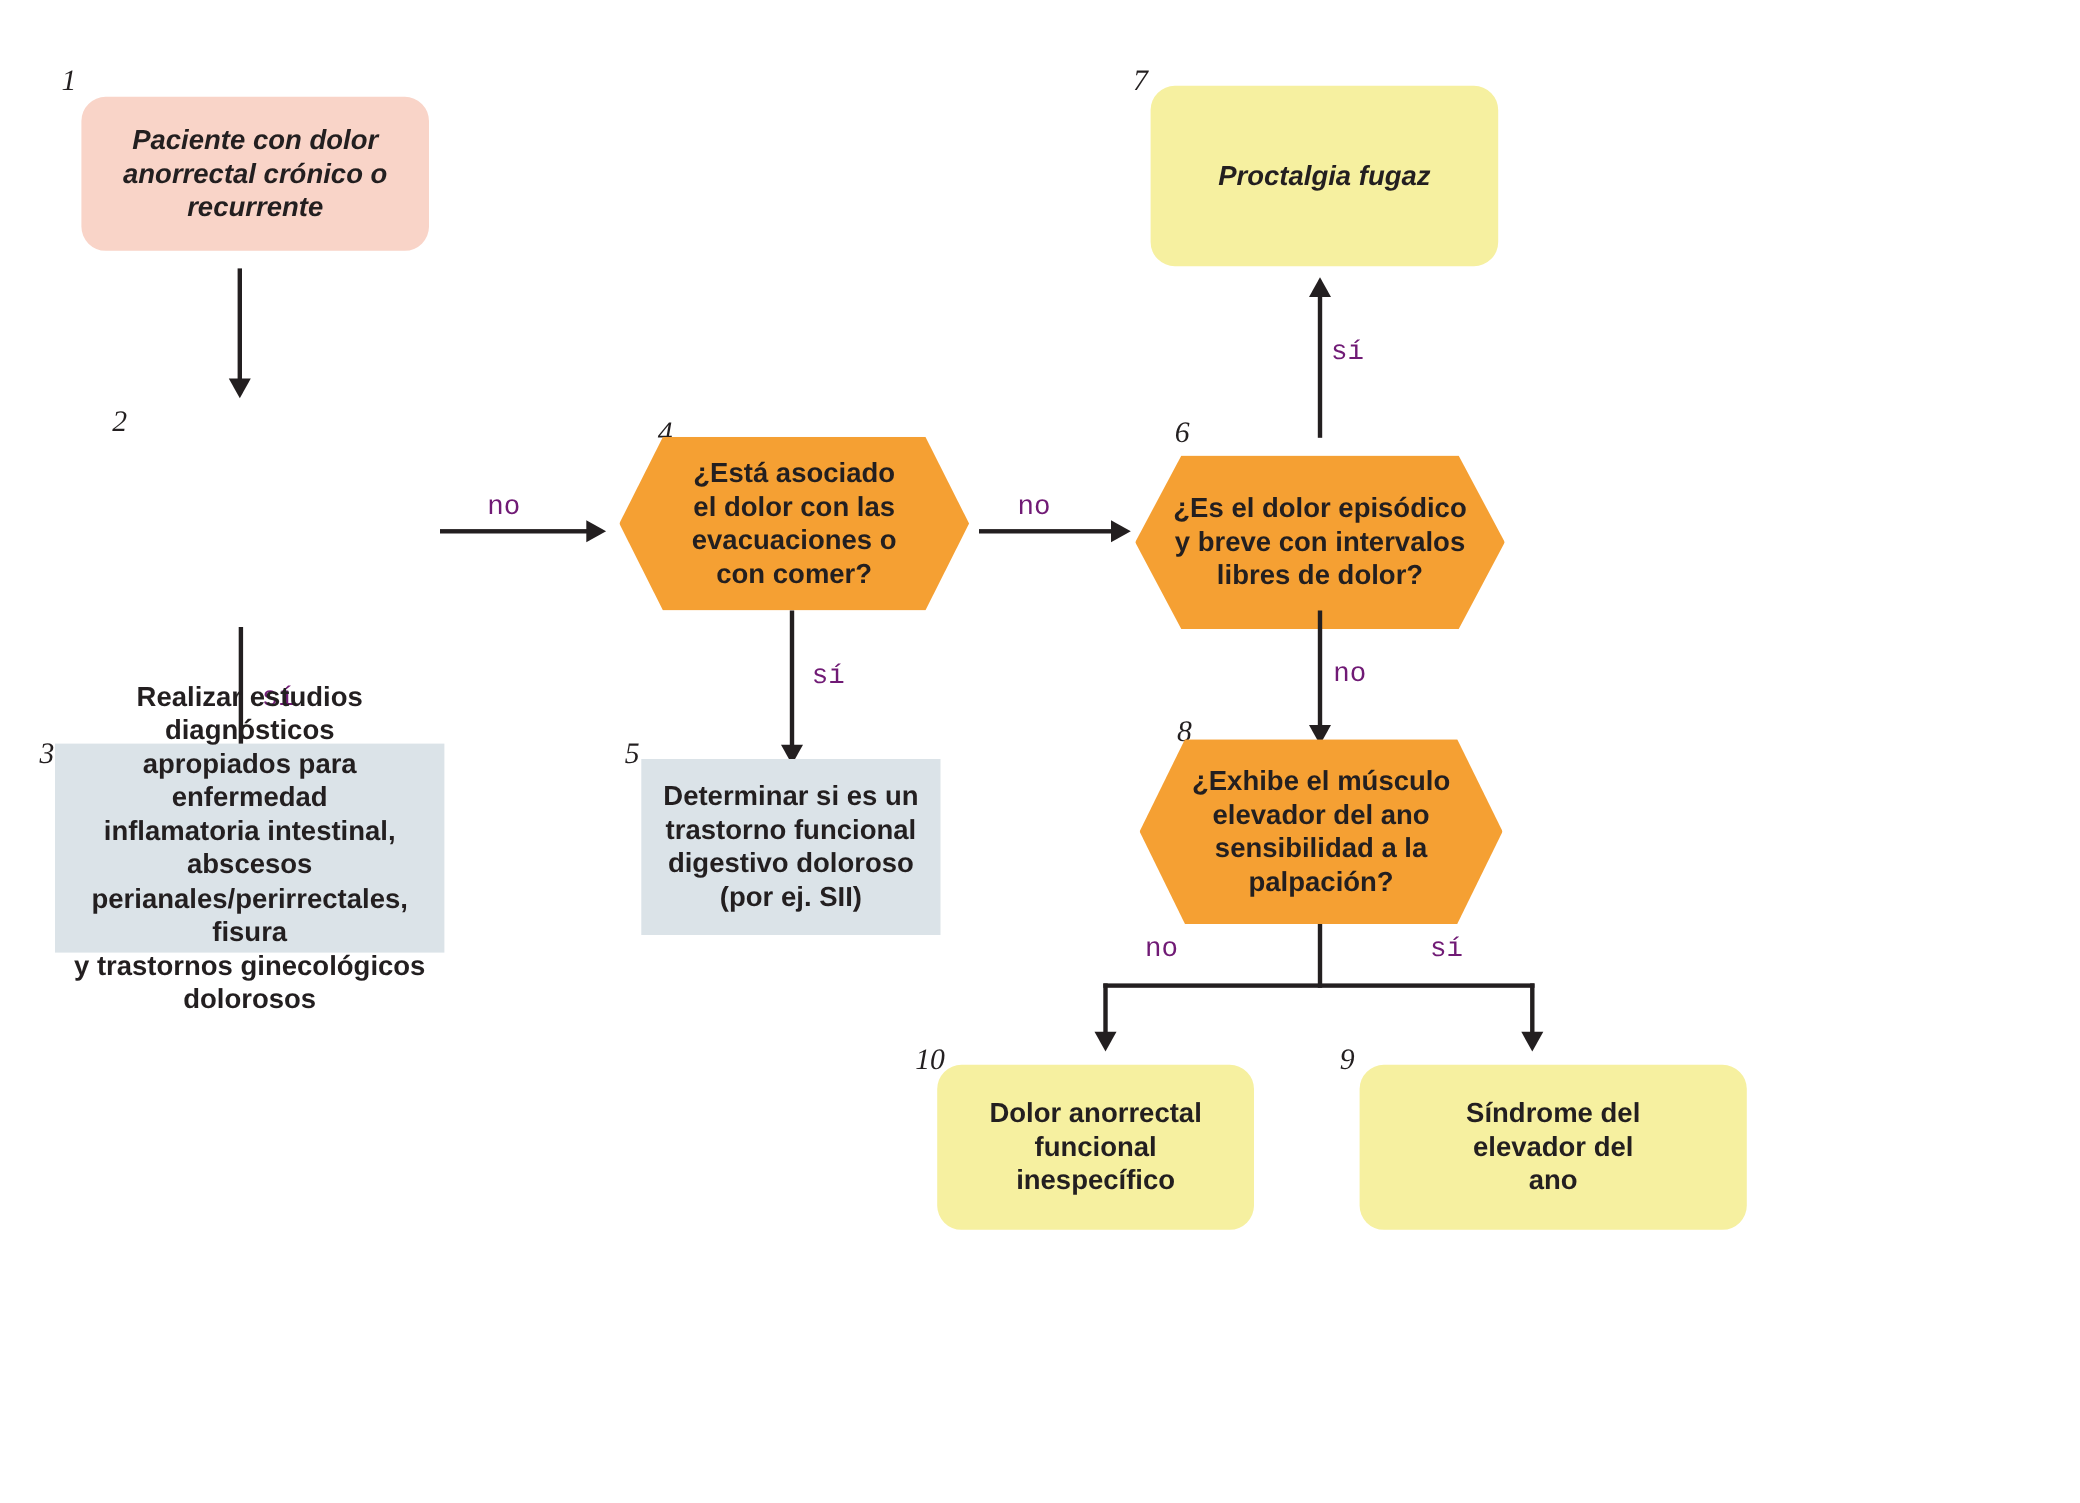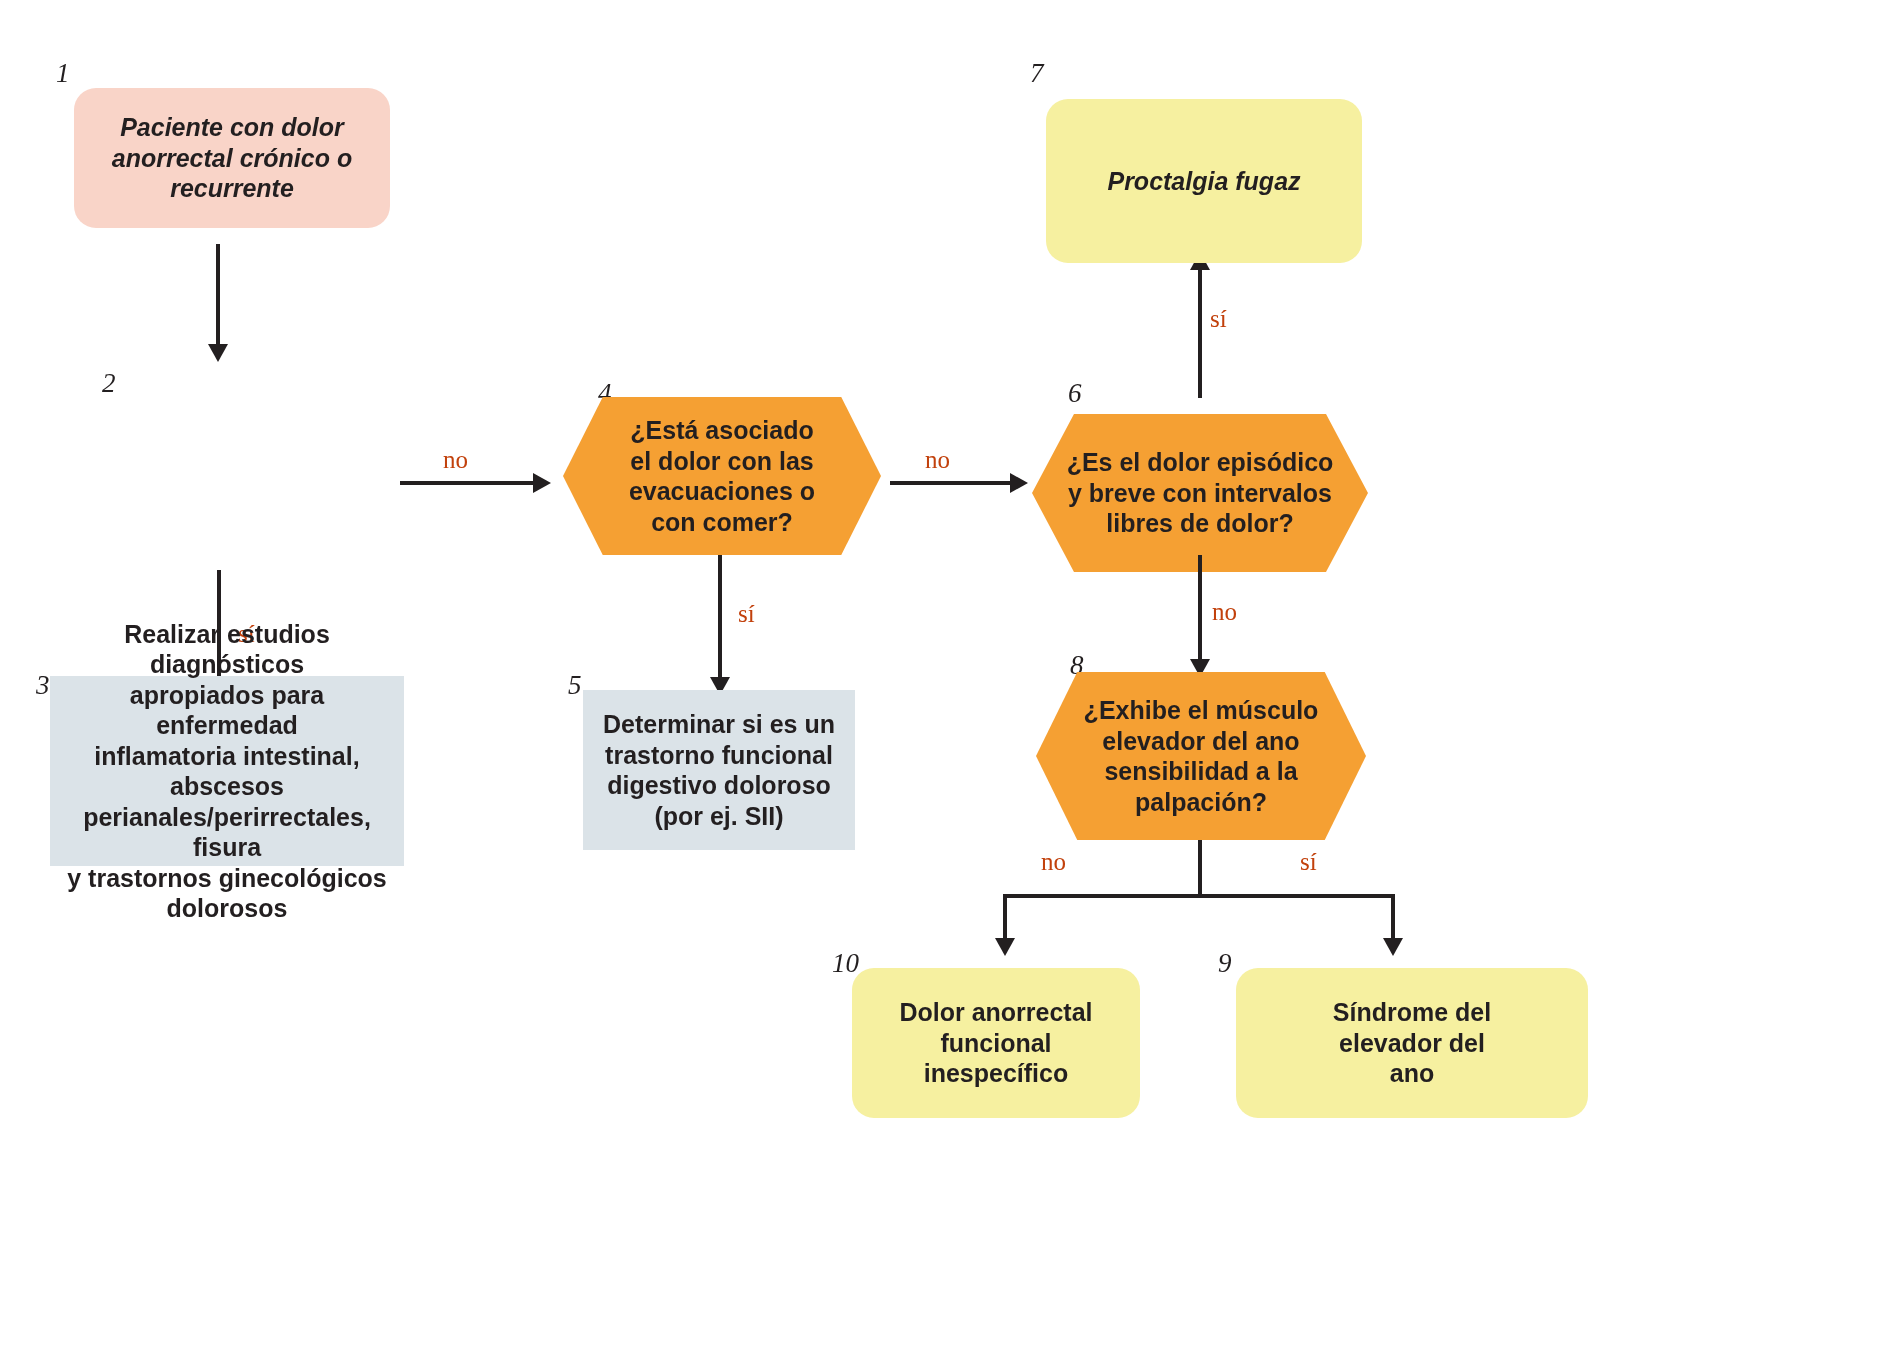--- a/index.html
+++ b/index.html
@@ -42,21 +42,20 @@
   }
   
   .term-yellow {
     background: #f6f0a0;
     border-radius: 22px;
     font-size: 25px;
   }
   .term-yellow.italic {
     font-style: italic;
     font-weight: bold;
-    margin-top: 21px;
   }
   .term-yellow.plain {
     font-weight: bold;
     font-style: normal;
   }
   
   .proc-blue {
     background: #dbe3e8;
     border-radius: 0;
     font-weight: bold;
@@ -74,22 +73,22 @@
     position: absolute;
     font-style: italic;
     font-size: 27px;
     color: #231f20;
     font-family: "Liberation Serif", serif;
   }
   
   .edgelabel {
     position: absolute;
     font-size: 25px;
-    color: #c2410c;
-    font-family: Liberation Serif, serif;
+    color: #701a75;
+    font-family: Liberation Mono, monospace;
     white-space: nowrap;
   }
   
   .line-v, .line-h {
     position: absolute;
     background: #231f20;
   }
   .line-v { width: 4px; }
   .line-h { height: 4px; }
   .arrowhead {

